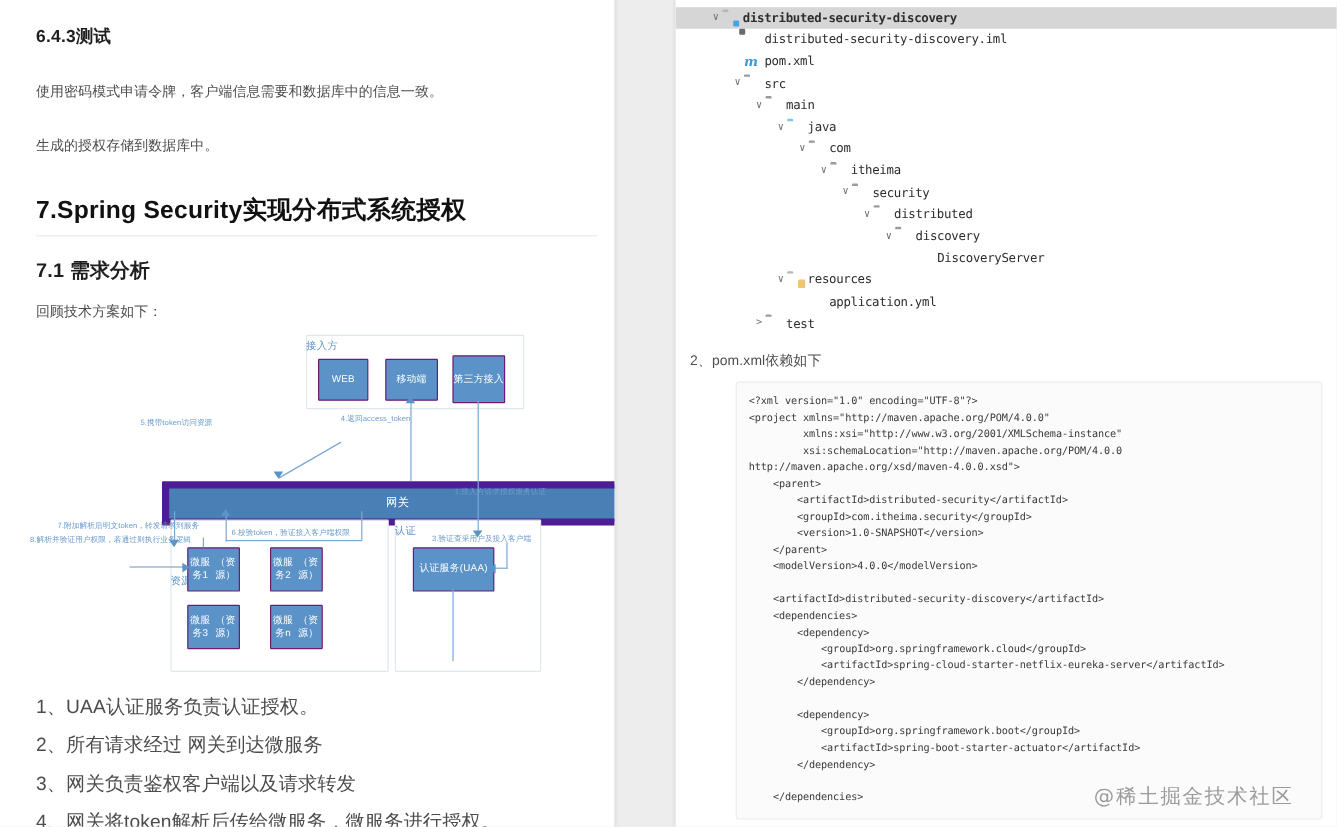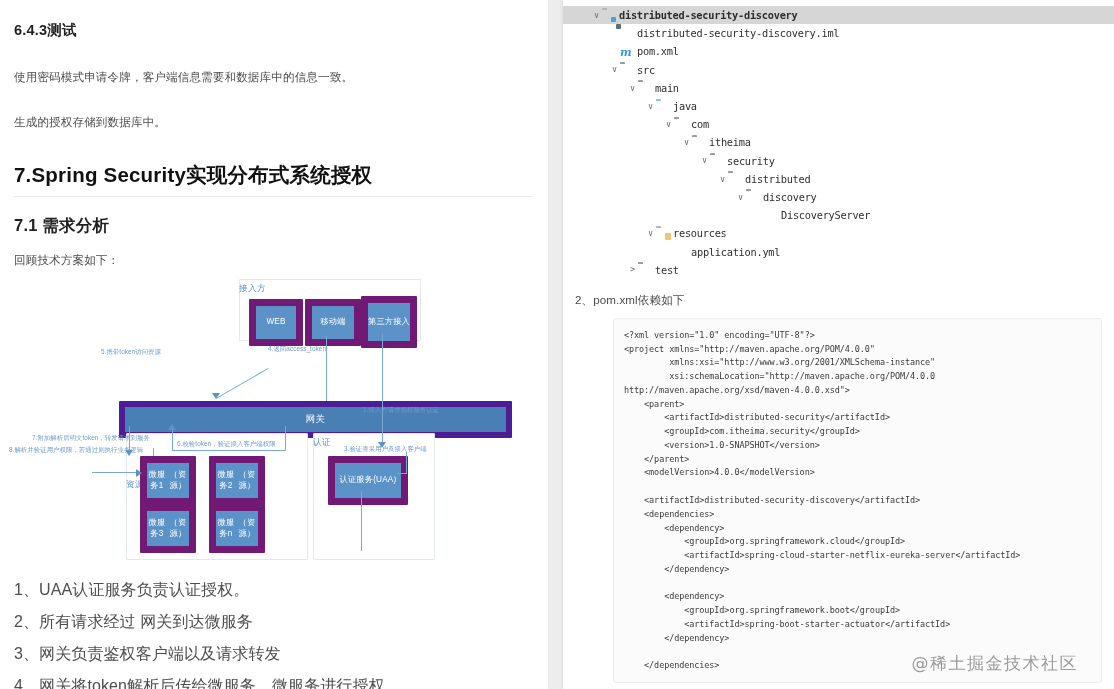--- a/index.html
+++ b/index.html
@@ -6,21 +6,21 @@
   body{
     width:1114px;height:689px;overflow:hidden;
     background:#f0f0f0;
     font-family:"Liberation Sans","DejaVu Sans",sans-serif;
     -webkit-font-smoothing:antialiased;
   }
   .screen{position:relative;width:1114px;height:689px;background:#ededed;}
 
   
   .page{position:absolute;top:0;background:#ffffff;height:689px;overflow:hidden;}
-  .page-left{left:0;width:548px;box-shadow:1px 0 3px rgba(0,0,0,.07);}
+  .page-left{left:0;width:496px;box-shadow:1px 0 3px rgba(0,0,0,.07);padding-left:16px;}
   .page-right{left:563px;width:551px;box-shadow:-1px 0 3px rgba(0,0,0,.07);}
   .gutter{position:absolute;top:0;left:548px;width:15px;height:689px;background:#ededed;}
 
   
   .doc{padding:0 14px;box-sizing:border-box;color:#2b2b2b;}
   h3.h-sub{
     font-size:14.5px;font-weight:bold;color:#1f1f1f;
     margin:11px 0 0 0;letter-spacing:.2px;
   }
   h2.h-main{
@@ -38,21 +38,21 @@
   
   .diagram{position:relative;width:520px;height:290px;margin:6px 0 0 -8px;}
   .dgrp{
     position:absolute;border:1px solid #e2e8ee;background:#fff;border-radius:1px;
   }
   .dgrp-title{
     position:absolute;font-size:8.6px;color:#5b93c9;
     letter-spacing:.4px;
   }
   .dbox{
-    position:absolute;background:#5b93c9;border:7px solid #701a75;
+    position:absolute;background:#5b93c9;border:1px solid #701a75;
     color:#fff;font-size:8.2px;display:flex;align-items:center;justify-content:center;
     text-align:center;line-height:1.32;border-radius:1px;letter-spacing:.2px;
   }
   .dbar{
     position:absolute;background:#4a7fb5;border:6px solid #4c1d95;
     color:#fff;font-size:9.4px;display:flex;align-items:center;justify-content:center;
     border-radius:1px;letter-spacing:.5px;
   }
   .dline{position:absolute;background:#7aa8d4;}
   .dlbl{

